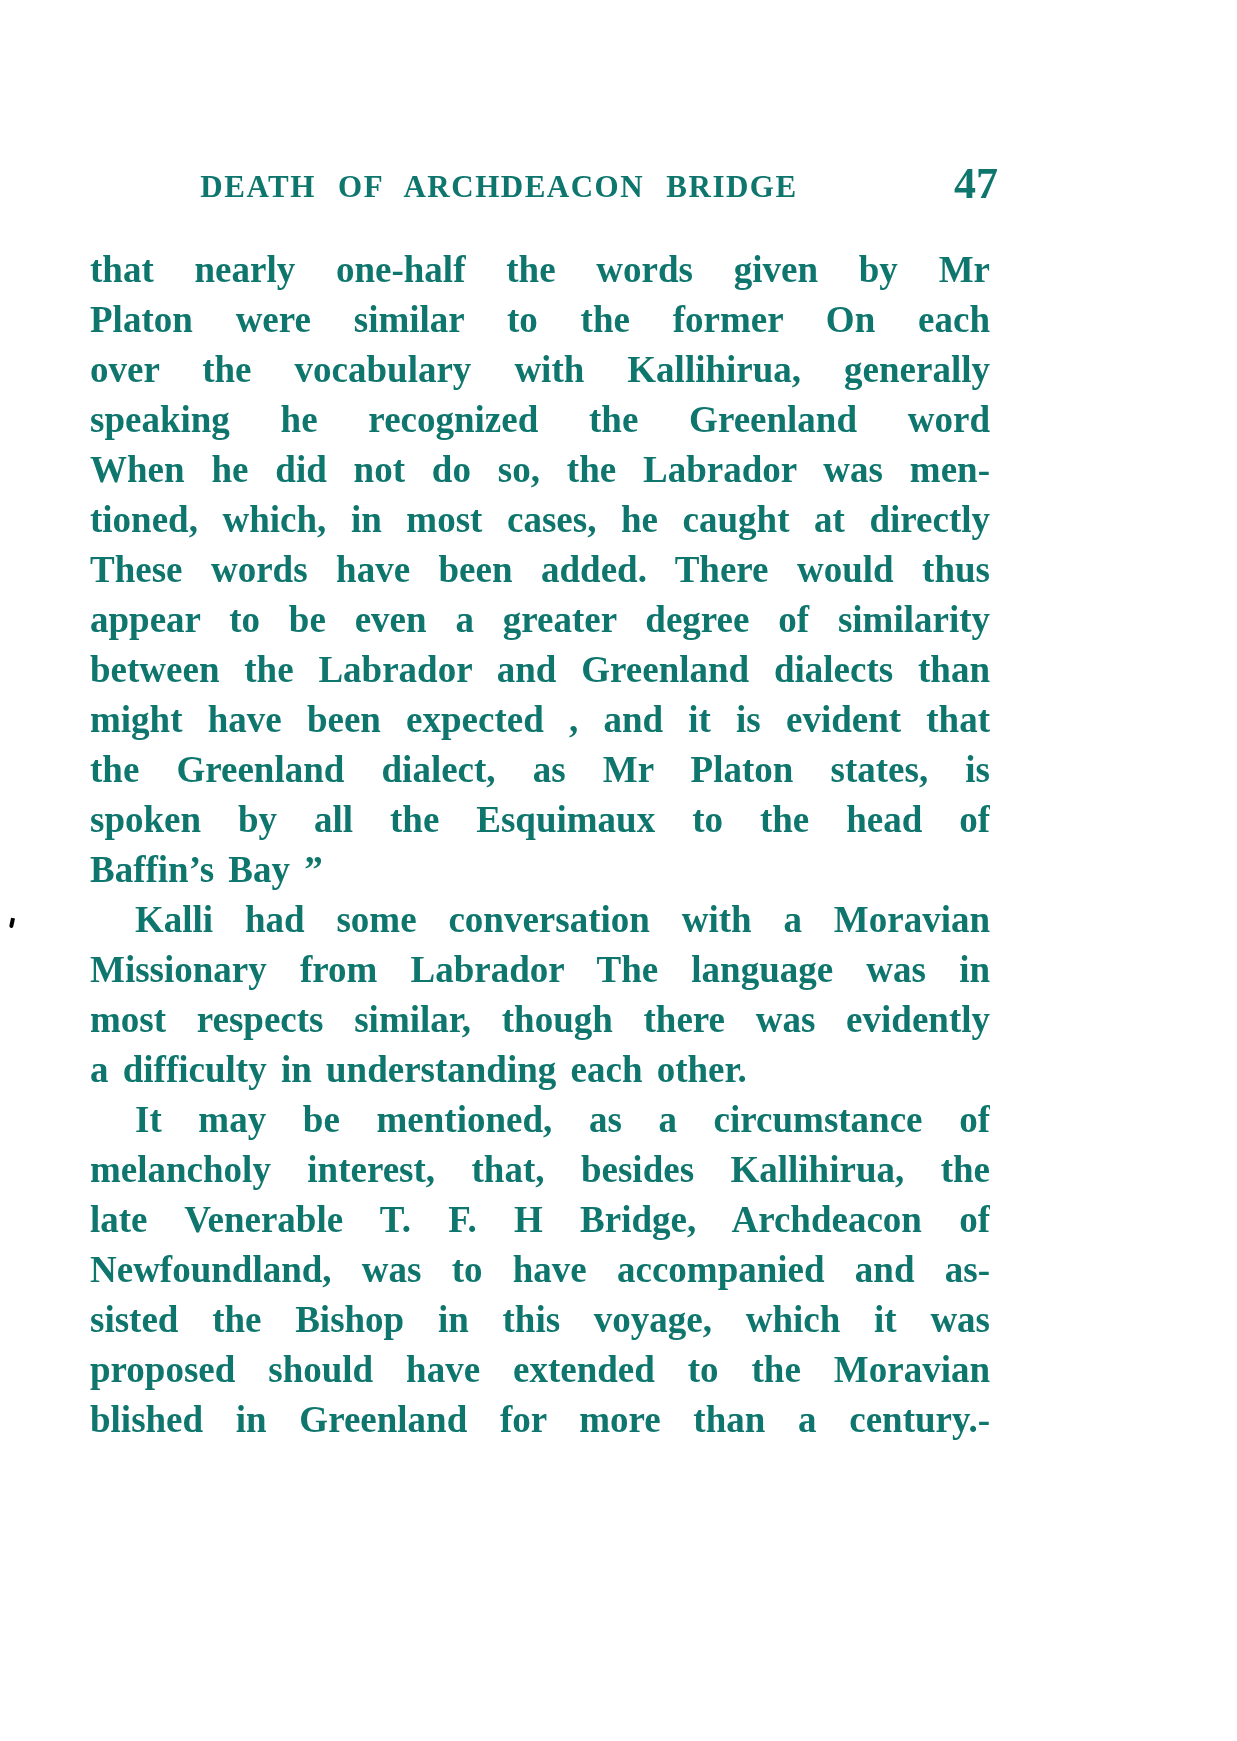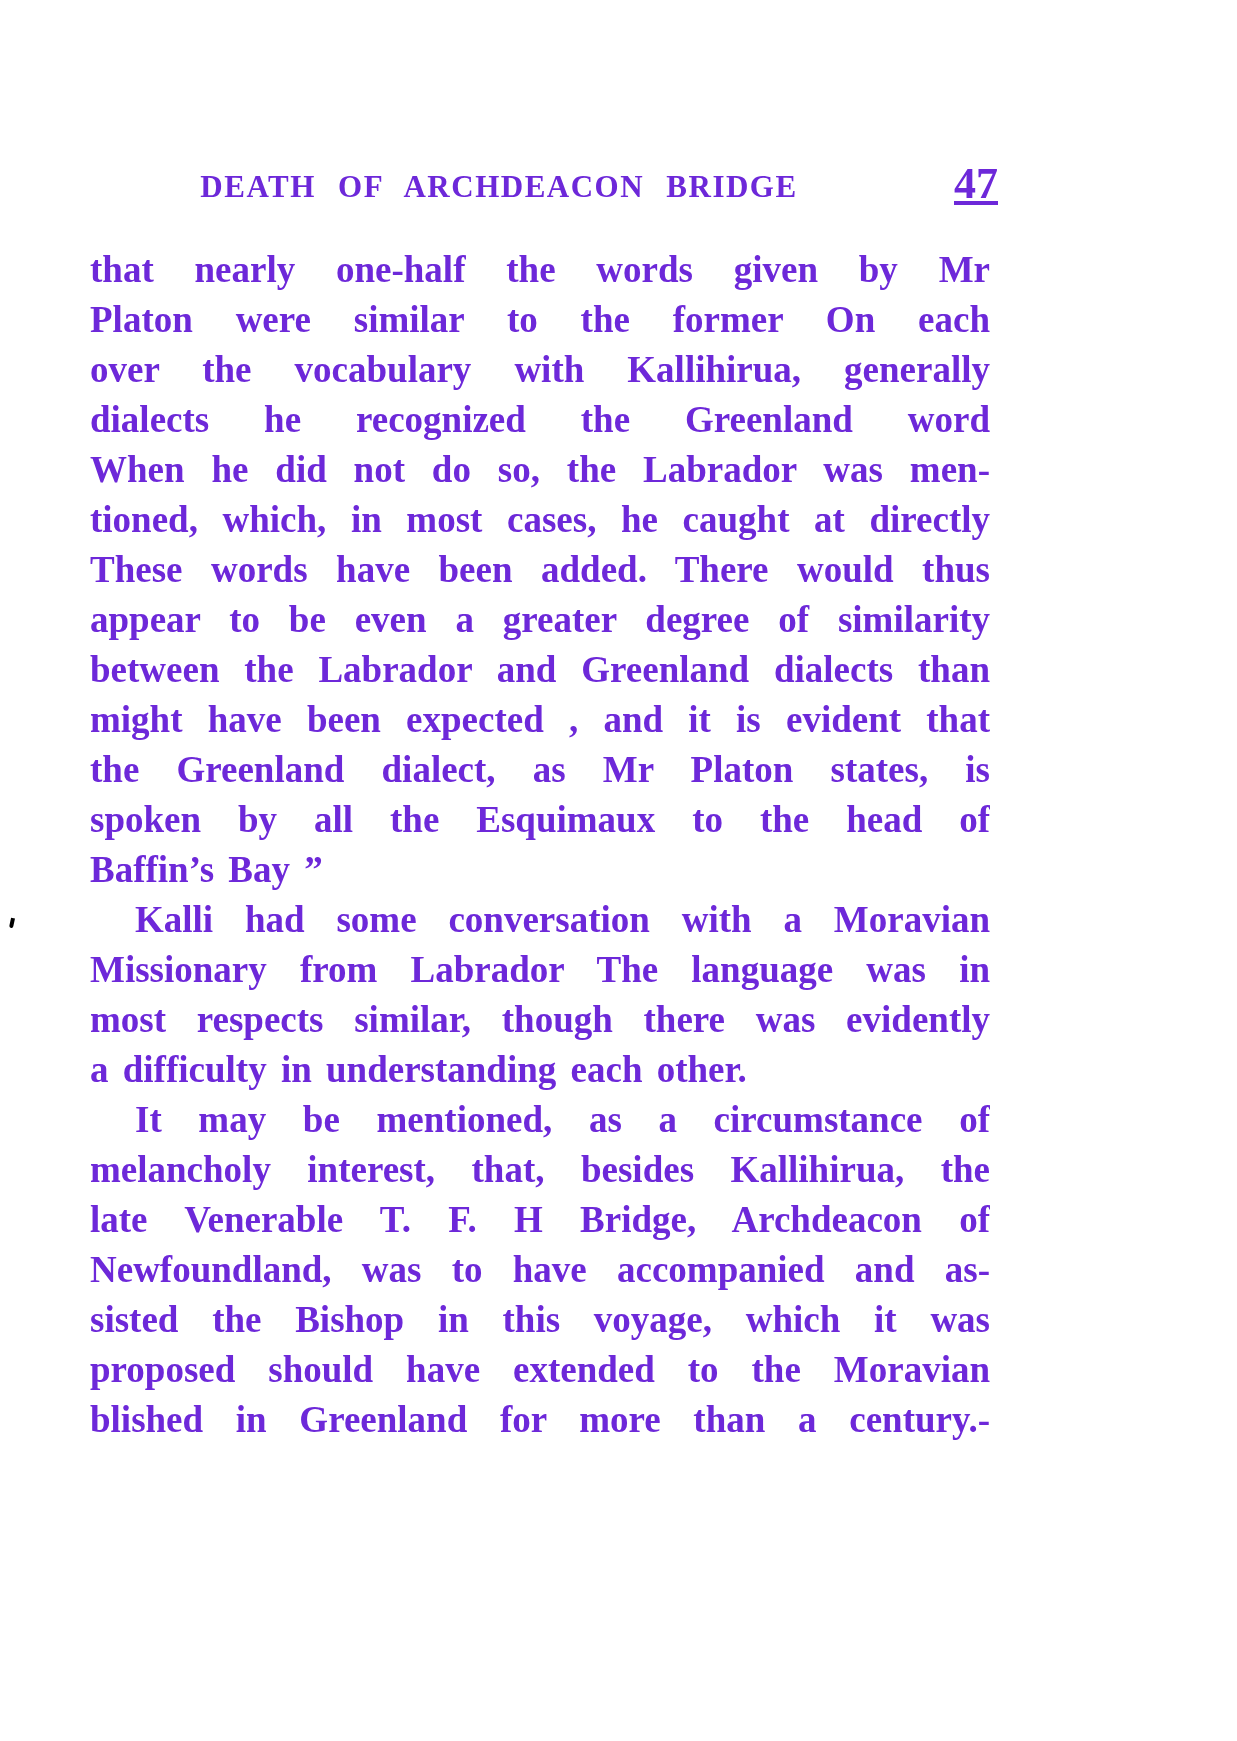--- a/index.html
+++ b/index.html
@@ -5,21 +5,21 @@
   html, body {
     margin: 0;
     padding: 0;
     background: #ffffff;
   }
   .page {
     position: relative;
     width: 1016px;
     height: 1741px;
     background: #ffffff;
-    color: #6d28d9;
+    color: #0f766e;
     font-family: "Liberation Serif", serif;
     overflow: hidden;
   }
   .header-row {
     position: absolute;
     top: 163px;
     left: 90px;
     width: 908px;
     height: 48px;
   }
@@ -38,21 +38,20 @@
     white-space: nowrap;
   }
   .page-number {
     position: absolute;
     right: 0;
     top: -6px;
     height: 54px;
     line-height: 54px;
     font-size: 44px;
     font-weight: 700;
-    text-decoration: underline;
   }
   .body-text {
     position: absolute;
     top: 245px;
     left: 90px;
     width: 900px;
     font-size: 37px;
     font-weight: bold;
   }
   .line {
@@ -91,21 +90,21 @@
     <div class="header-title">DEATH OF ARCHDEACON BRIDGE</div>
     <div class="page-number">47</div>
   </div>
 
   <div class="ink-speck"></div>
 
   <div class="body-text" id="body-text">
       <div class="line j">that nearly one-half the words given by Mr</div>
       <div class="line j">Platon were similar to the former On each</div>
       <div class="line j">over the vocabulary with Kallihirua, generally</div>
-      <div class="line j">dialects he recognized the Greenland word</div>
+      <div class="line j">speaking he recognized the Greenland word</div>
       <div class="line j">When he did not do so, the Labrador was men-</div>
       <div class="line j">tioned, which, in most cases, he caught at directly</div>
       <div class="line j">These words have been added. There would thus</div>
       <div class="line j">appear to be even a greater degree of similarity</div>
       <div class="line j">between the Labrador and Greenland dialects than</div>
       <div class="line j">might have been expected , and it is evident that</div>
       <div class="line j">the Greenland dialect, as Mr Platon states, is</div>
       <div class="line j">spoken by all the Esquimaux to the head of</div>
       <div class="line end">Baffin’s Bay ”</div>
       <div class="line j ind">Kalli had some conversation with a Moravian</div>

